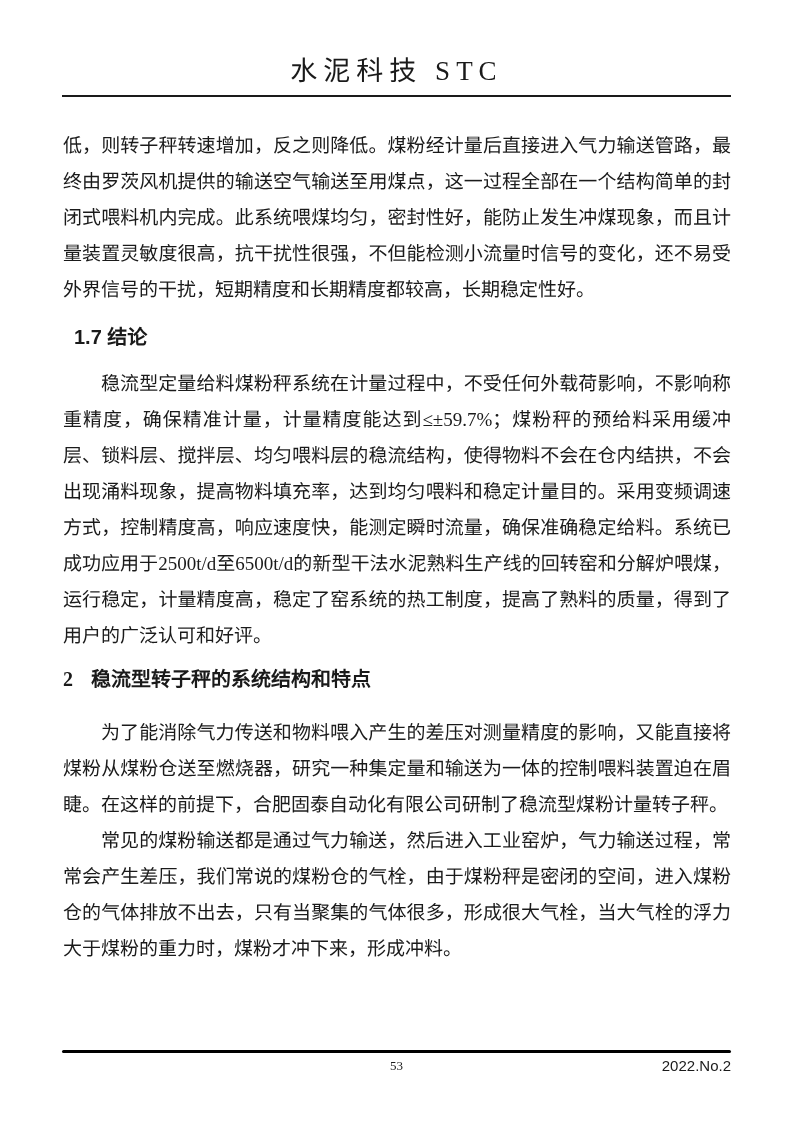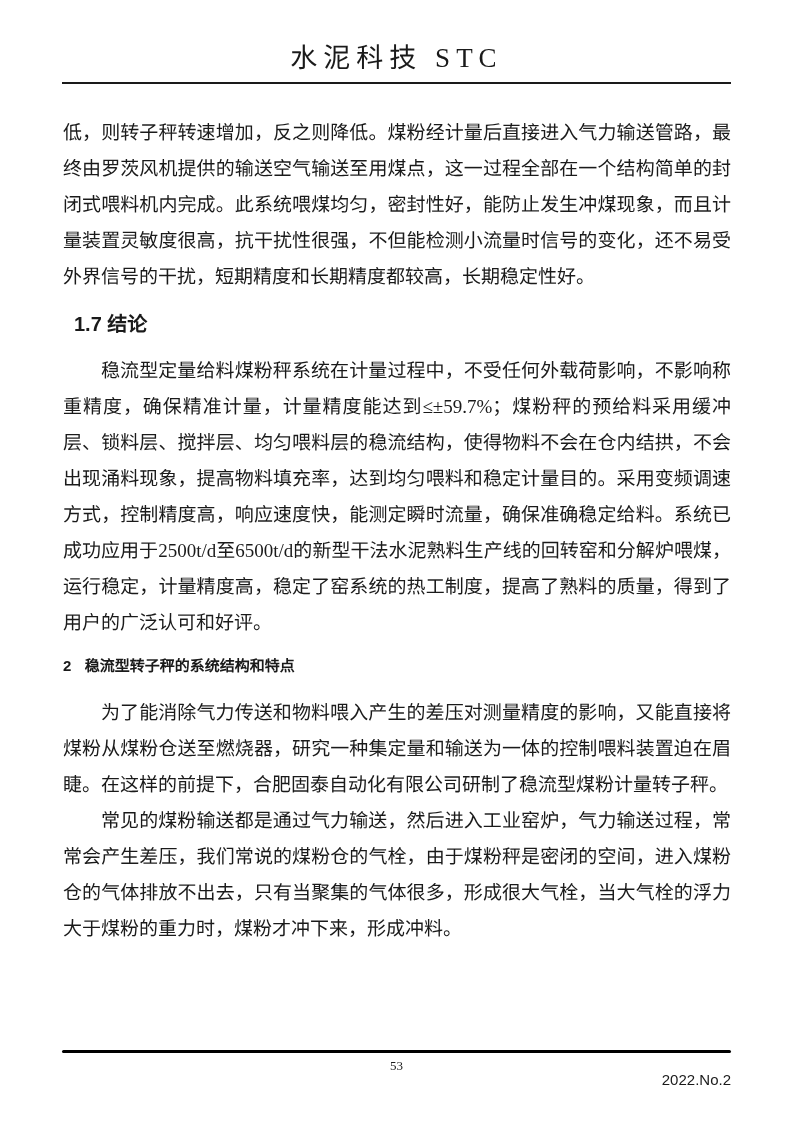--- a/index.html
+++ b/index.html
@@ -13,21 +13,21 @@
     height: 1122px;
     margin: 0 auto;
     background: #ffffff;
     color: #1a1a1a;
     font-family: "Liberation Serif", "DejaVu Serif", serif;
     box-sizing: border-box;
     overflow: hidden;
   }
   
   .header {
-    padding-top: 40px;
+    padding-top: 53px;
   }
   .journal-title {
     text-align: center;
     font-size: 27px;
     line-height: 36px;
     letter-spacing: 6px;
     font-weight: 500;
   }
   .header-rule {
     height: 0;
@@ -50,25 +50,25 @@
     margin-top: 31px;
   }
   .h-sub {
     font-family: "Liberation Sans", "DejaVu Sans", sans-serif;
     font-size: 20px;
     font-weight: bold;
     line-height: 36px;
     margin: 11px;
   }
   .h-main {
-    font-family: Liberation Sans, sans-serif;
-    font-size: 15px;
+    font-family: Liberation Serif, serif;
+    font-size: 20px;
     font-weight: bold;
     line-height: 40px;
-    margin: 5px 0 9px 0;
+    margin: 5px 0 16px 0;
   }
   .h-main .h-title {
     margin-left: 0.9em;
   }
   
   .footer {
     position: absolute;
     left: 62px;
     right: 62px;
     top: 1050px;
@@ -85,21 +85,21 @@
     right: 0;
     top: 8px;
     text-align: center;
     font-family: Liberation Serif, serif;
     font-size: 13px;
     color: #1a1a1a;
   }
   .issue {
     position: absolute;
     right: 0;
-    top: 21px;
+    top: 7px;
     font-family: "Liberation Sans", "DejaVu Sans", sans-serif;
     font-size: 15px;
     color: #1a1a1a;
   }
 </style>
 </head>
 <body>
 
 <div class="page">
 

